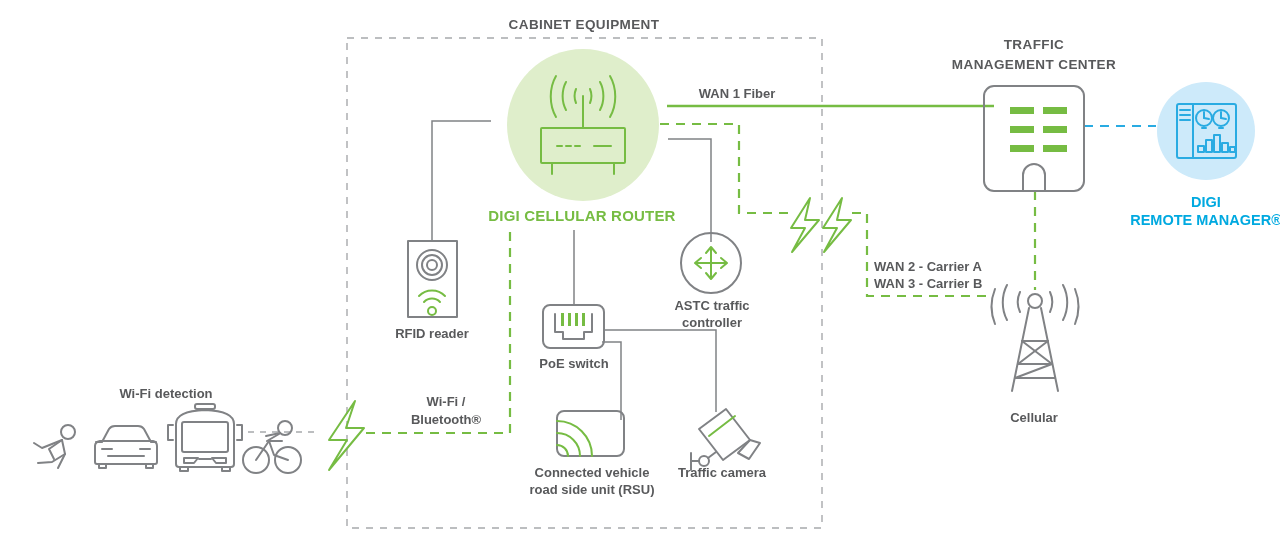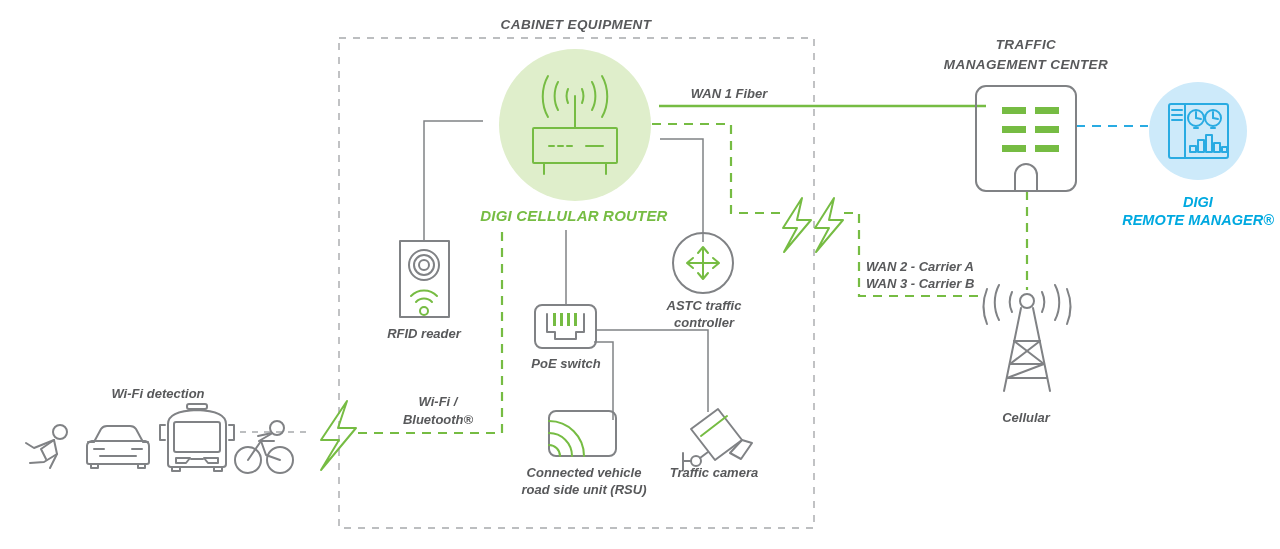--- a/index.html
+++ b/index.html
@@ -3,21 +3,21 @@
 <meta charset="utf-8">
 <title>Digi Intelligent Traffic Management Network Diagram</title>
 <style>
   html,body{margin:0;padding:0;background:#ffffff;}
   body{
     font-family:"Liberation Sans", sans-serif;
     width:1280px; height:549px;
     overflow:hidden;
     position:relative;
   }
-  #canvas{position:absolute;left:8px;top:0;width:1025px;height:549px;font-style:italic;}
+  #canvas{position:absolute;left:16px;top:0;width:1025px;height:549px;}
   svg{display:block;}
   .lbl{
     font-family:"Liberation Sans", sans-serif;
     font-weight:bold;
     fill:#58595b;
     font-size:13px;
     text-anchor:middle;
     dominant-baseline:middle;
   }
   .lbl.head{font-size:13.5px;letter-spacing:.4px;}

